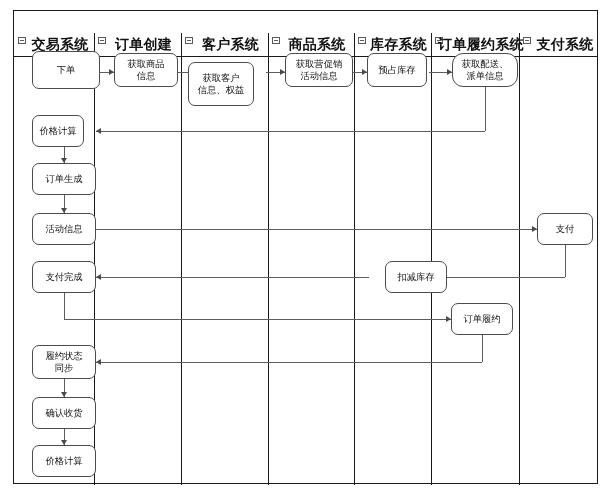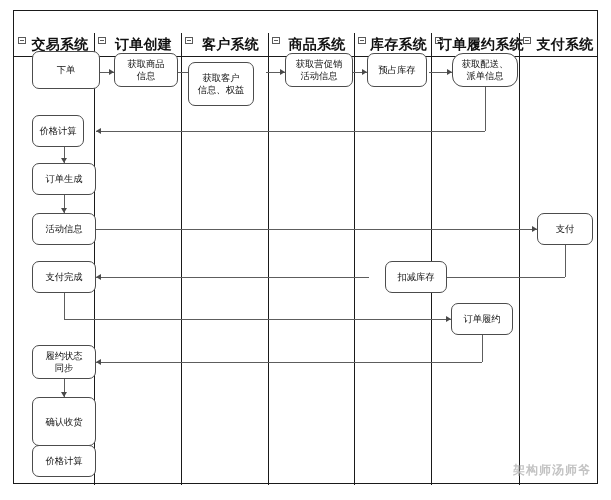--- a/index.html
+++ b/index.html
@@ -182,24 +182,23 @@
         <div class="task" style="left: 18px; top: 250px; width: 64px; height: 32px;">
           <span>支付完成</span>
         </div>
         <div class="task" style="left: 437px; top: 292px; width: 62px; height: 32px;">
           <span>订单履约</span>
         </div>
         <div class="task" style="left: 18px; top: 334px; width: 64px; height: 34px;">
           <span>履约状态
 同步</span>
         </div>
-        <div class="task" style="left: 18px; top: 386px; width: 64px; height: 49px;">
+        <div class="task" style="left: 18px; top: 386px; width: 64px; height: 32px;">
           <span>确认收货</span>
         </div>
         <div class="task" style="left: 18px; top: 434px; width: 64px; height: 32px;">
           <span>价格计算</span>
         </div>
       </div>
 
-    <div class="watermark">架构师汤师爷</div>
   </div>
 
 </div>
 
 </body></html>

